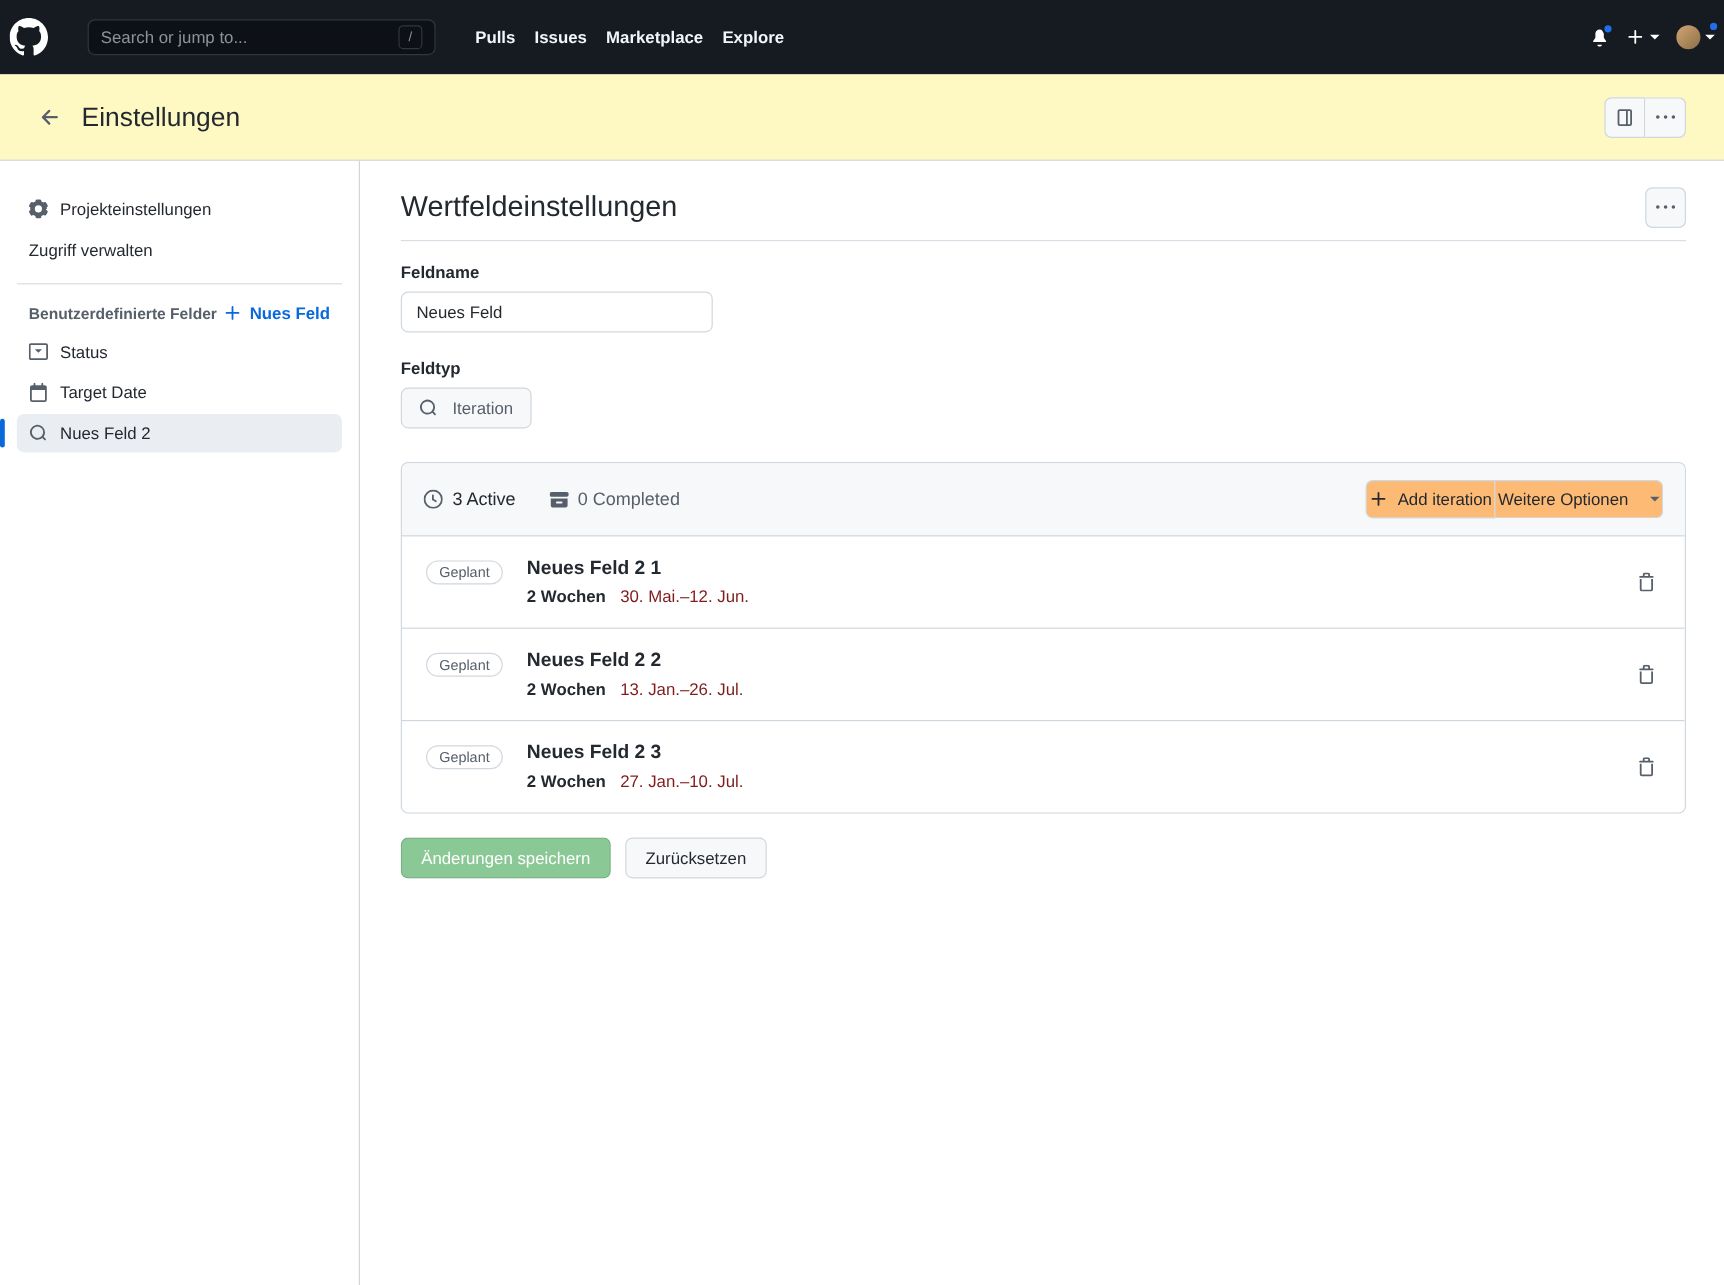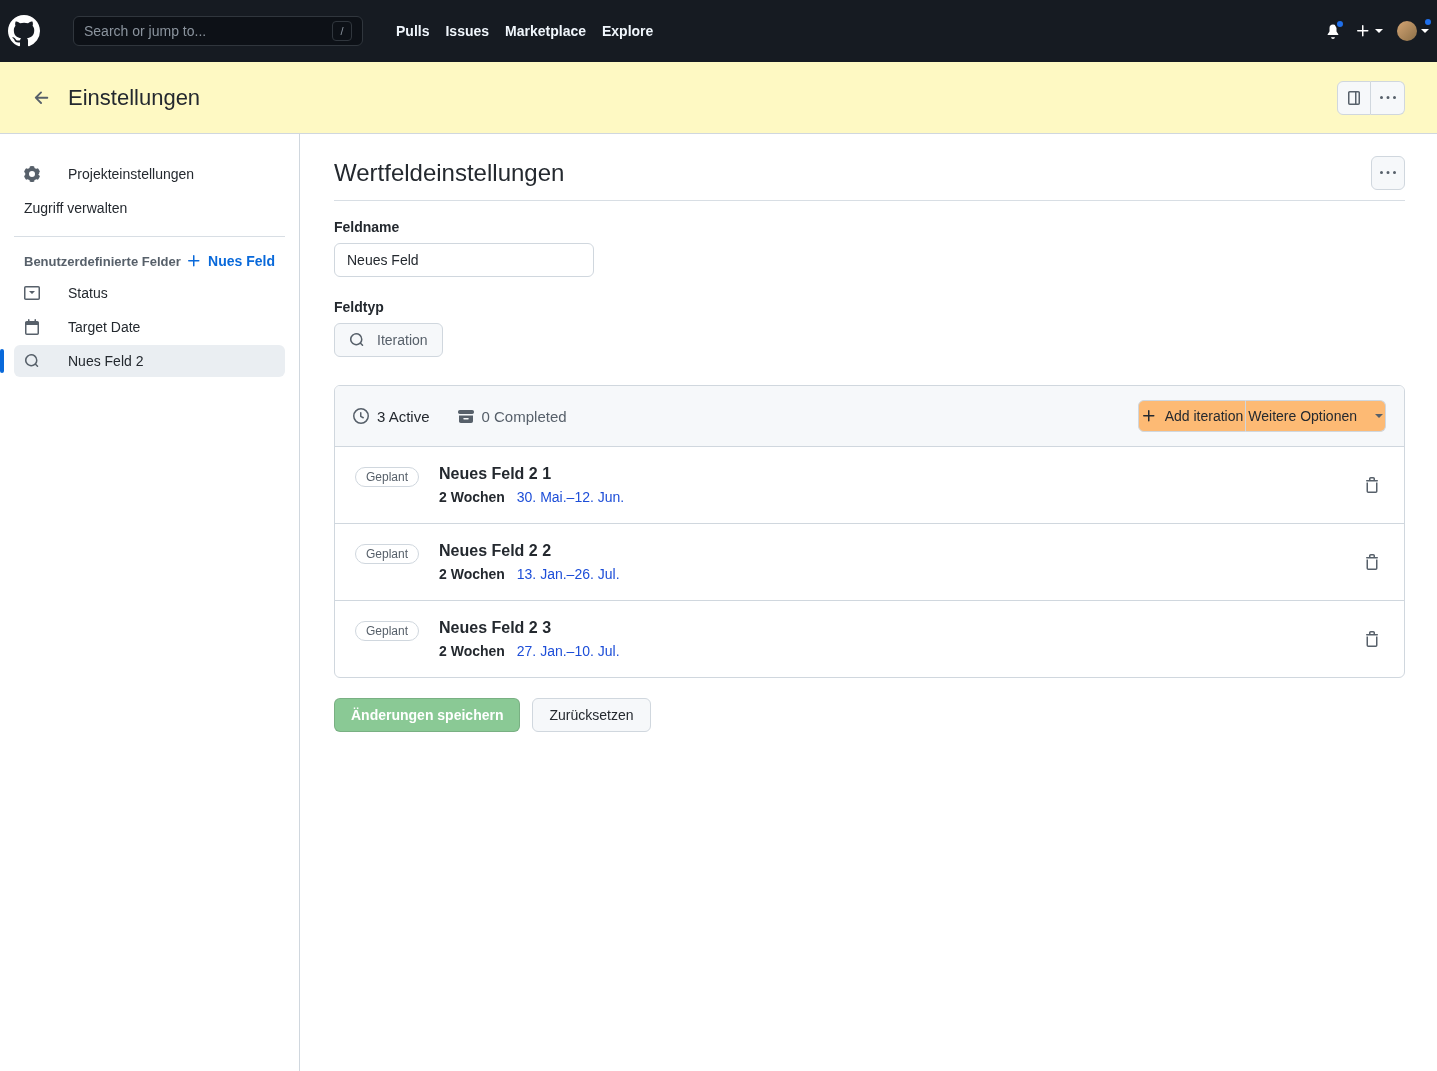--- a/index.html
+++ b/index.html
@@ -23,21 +23,21 @@
 .back-arrow { color: #57606a; margin-right: 16px; cursor: pointer; }
 .settings-title { font-size: 22px; font-weight: 400; }
 .subheader-right { margin-left: auto; display: flex; }
 .icon-btn { width: 34px; height: 34px; display: flex; align-items: center; justify-content: center; border: 1px solid #d0d7de; background: #f6f8fa; color: #57606a; cursor: pointer; }
 .icon-btn:first-child { border-radius: 6px 0 0 6px; }
 .icon-btn:last-child { border-radius: 0 6px 6px 0; border-left: none; }
 
 
 .layout { display: flex; }
 .sidebar { width: 300px; padding: 24px 14px 24px 14px; border-right: 1px solid #d0d7de; min-height: calc(100vh - 134px); flex-shrink: 0; }
-.side-item { display: flex; align-items: center; gap: 28px; padding: 8px 10px; border-radius: 6px; cursor: pointer; font-size: 14px; color: #24292f; margin-bottom: 2px; }
+.side-item { display: flex; align-items: center; gap: 10px; padding: 8px 10px; border-radius: 6px; cursor: pointer; font-size: 14px; color: #24292f; margin-bottom: 2px; }
 .side-item.selected { background: #eaeef2; position: relative; }
 .side-item.selected::before { content: ""; position: absolute; left: -14px; top: 4px; bottom: 4px; width: 4px; background: #0969da; border-radius: 2px; }
 .side-divider { border: none; border-top: 1px solid #d8dee4; margin: 12px 0 16px; }
 .side-header { display: flex; align-items: center; justify-content: space-between; padding: 0 10px 8px; }
 .side-header-label { font-size: 13px; font-weight: 600; color: #57606a; }
 .new-field-btn { display: flex; align-items: center; gap: 6px; color: #0969da; font-size: 14px; font-weight: 600; cursor: pointer; }
 .side-icon { width: 16px; height: 16px; color: #57606a; flex-shrink: 0; }
 
 
 .main { flex: 1; padding: 22px 32px 40px 34px; }
@@ -61,25 +61,25 @@
 .hdr-btn:last-child { border-radius: 0 6px 6px 0; border-left: none; }
 .caret-dark { width: 0; height: 0; border-left: 4px solid transparent; border-right: 4px solid transparent; border-top: 4px solid #57606a; margin-left: 10px; }
 
 .iter-row { display: flex; align-items: flex-start; padding: 18px 20px; border-bottom: 1px solid #d0d7de; gap: 20px; }
 .iter-row:last-child { border-bottom: none; }
 .badge { border: 1px solid #d0d7de; border-radius: 20px; padding: 2px 10px; font-size: 12px; color: #57606a; margin-top: 2px; }
 .iter-info { flex: 1; }
 .iter-name { font-size: 16px; font-weight: 600; margin-bottom: 6px; }
 .iter-meta { font-size: 14px; }
 .iter-meta .dur { font-weight: 600; margin-right: 8px; }
-.iter-meta .range { color: #1d4ed8; }
+.iter-meta .range { color: #7f1d1d; }
 .trash-btn { color: #57606a; cursor: pointer; padding: 4px; align-self: center; }
 
 .action-row { display: flex; gap: 12px; margin-top: 20px; }
-.btn-primary { background: #8ac995; border: 1px solid rgba(27,31,36,0.15); color: #fff; height: 34px; padding: 0 16px; border-radius: 6px; font-size: 14px; font-weight: 700; cursor: pointer; }
+.btn-primary { background: #8ac995; border: 1px solid rgba(27,31,36,0.15); color: #fff; height: 34px; padding: 0 16px; border-radius: 6px; font-size: 14px; font-weight: 400; cursor: pointer; }
 .btn-secondary { background: #f6f8fa; border: 1px solid #d0d7de; color: #24292f; height: 34px; padding: 0 16px; border-radius: 6px; font-size: 14px; cursor: pointer; }
 
 svg { display: block; }
 </style>
 </head>
 <body>
 
 <div class="topnav">
   <span>
     <svg class="github-logo" viewBox="0 0 16 16" fill="currentColor">

